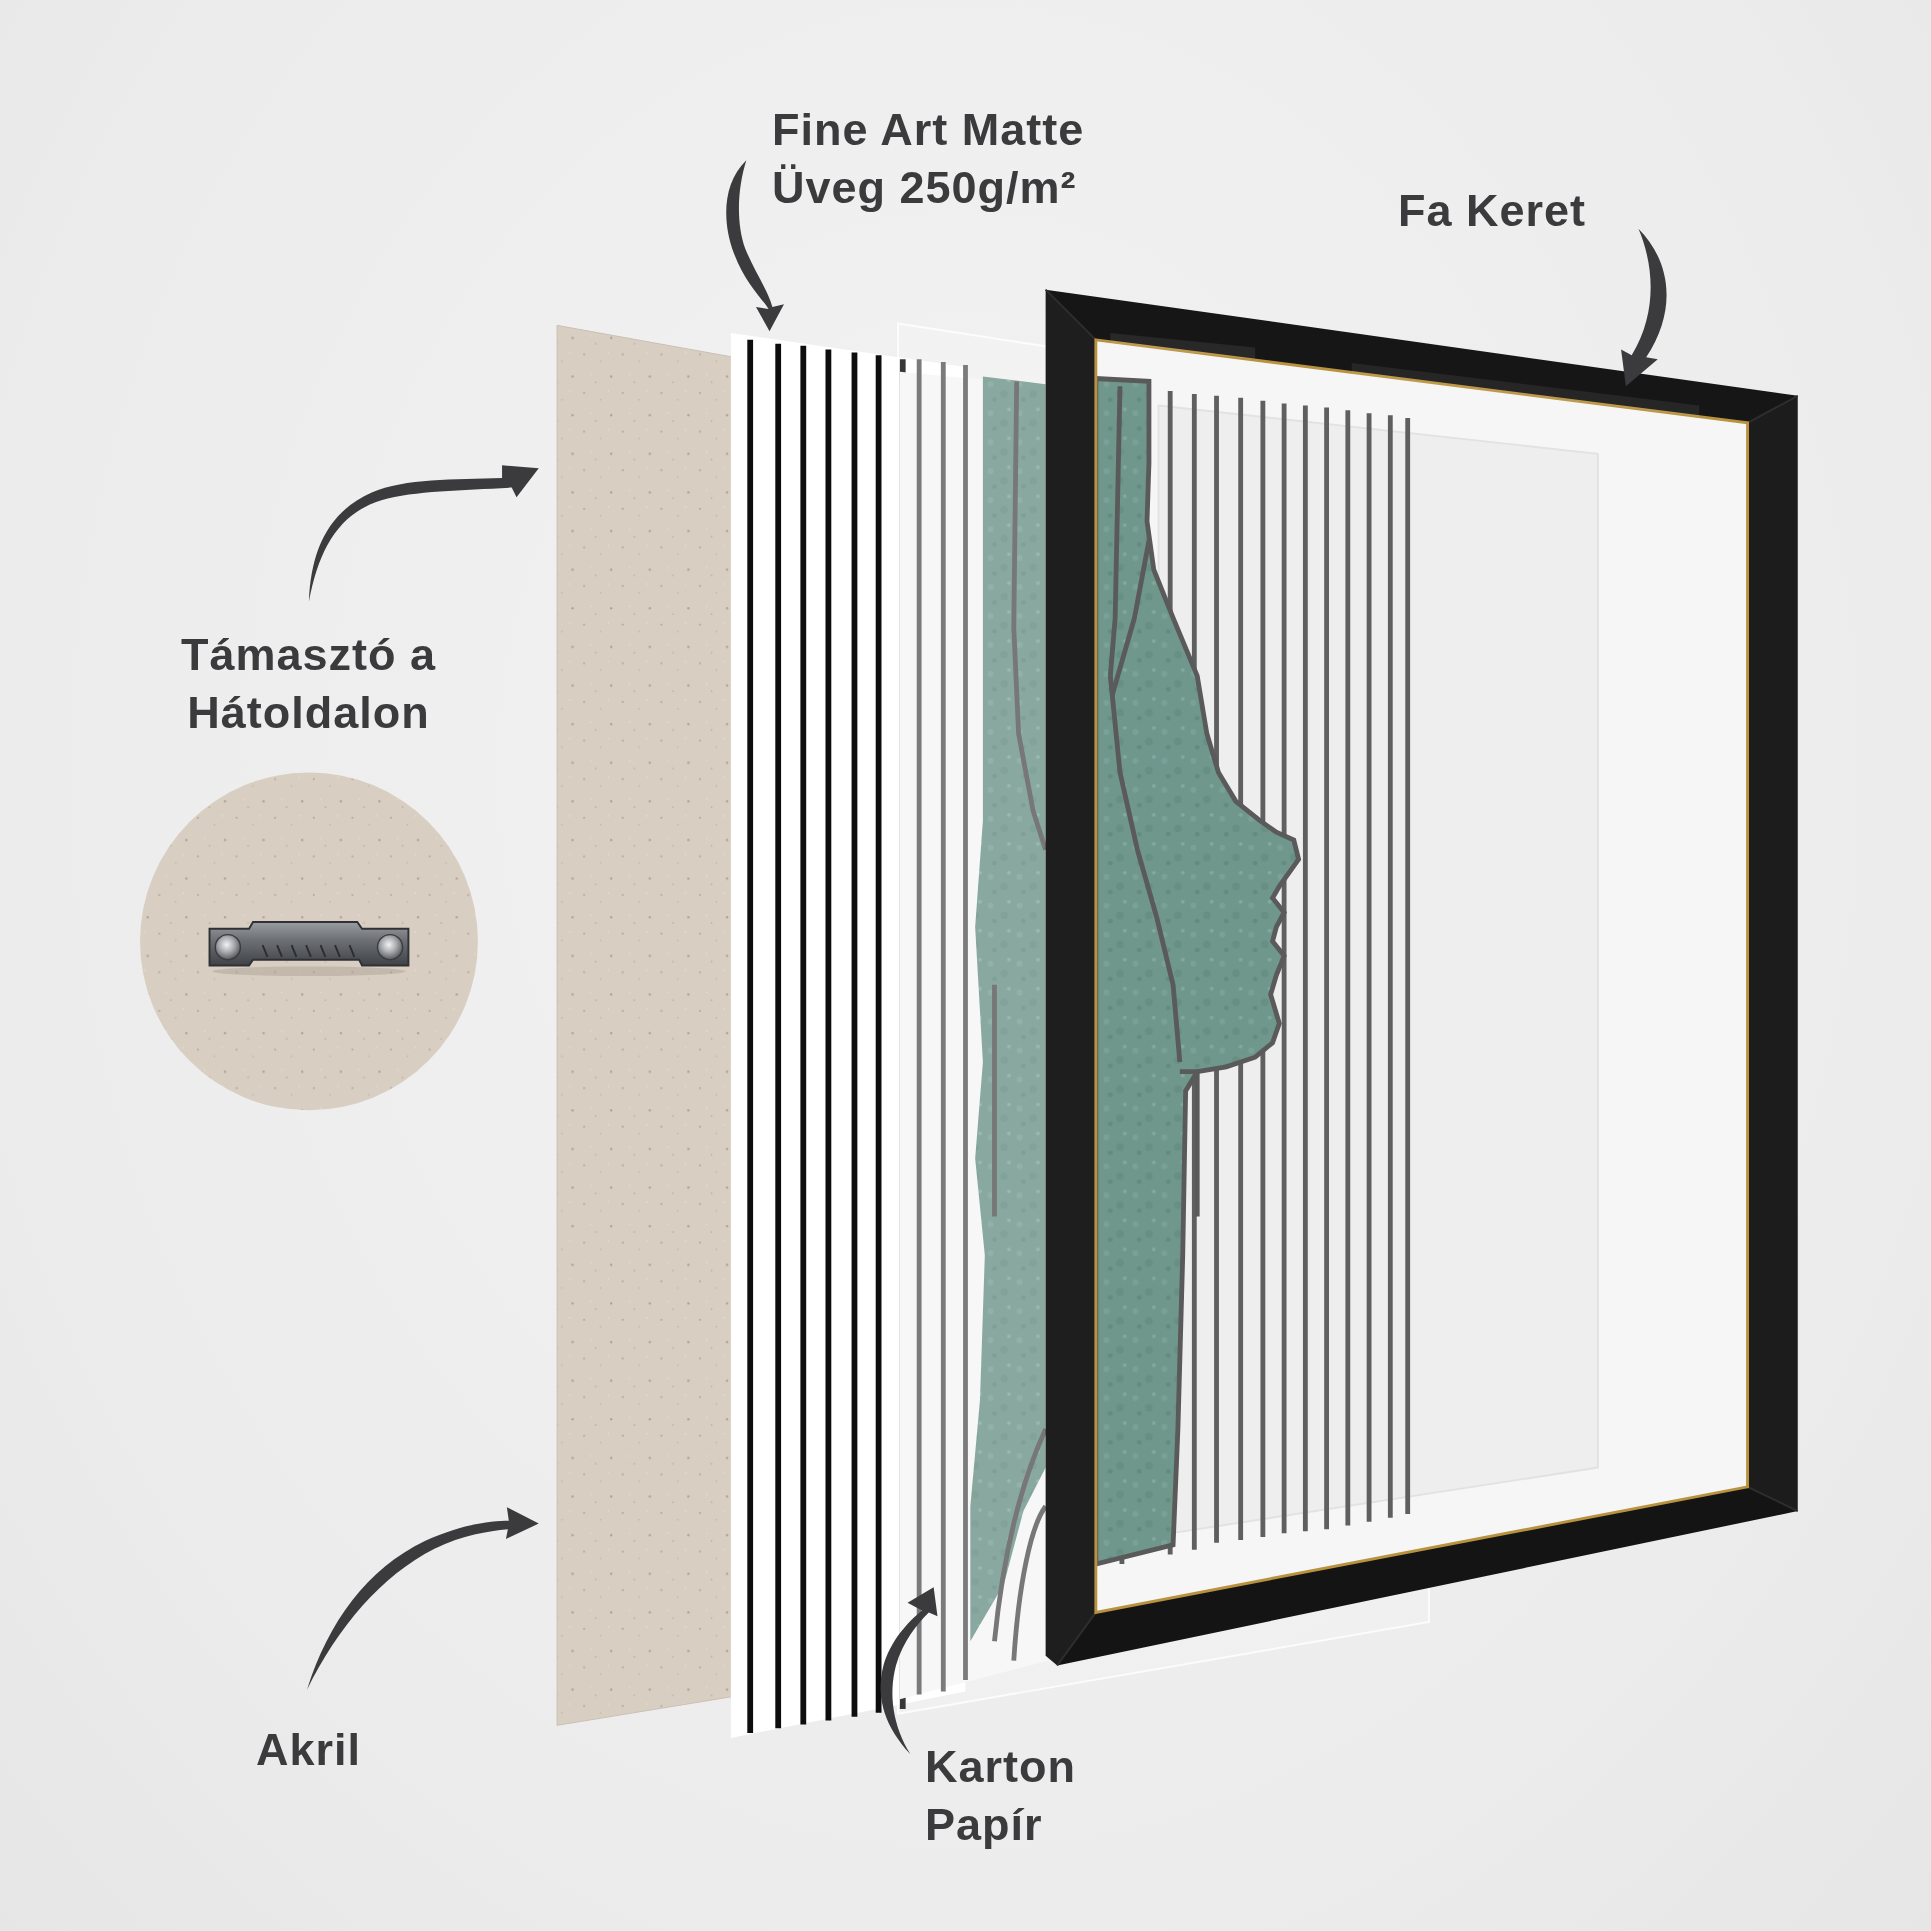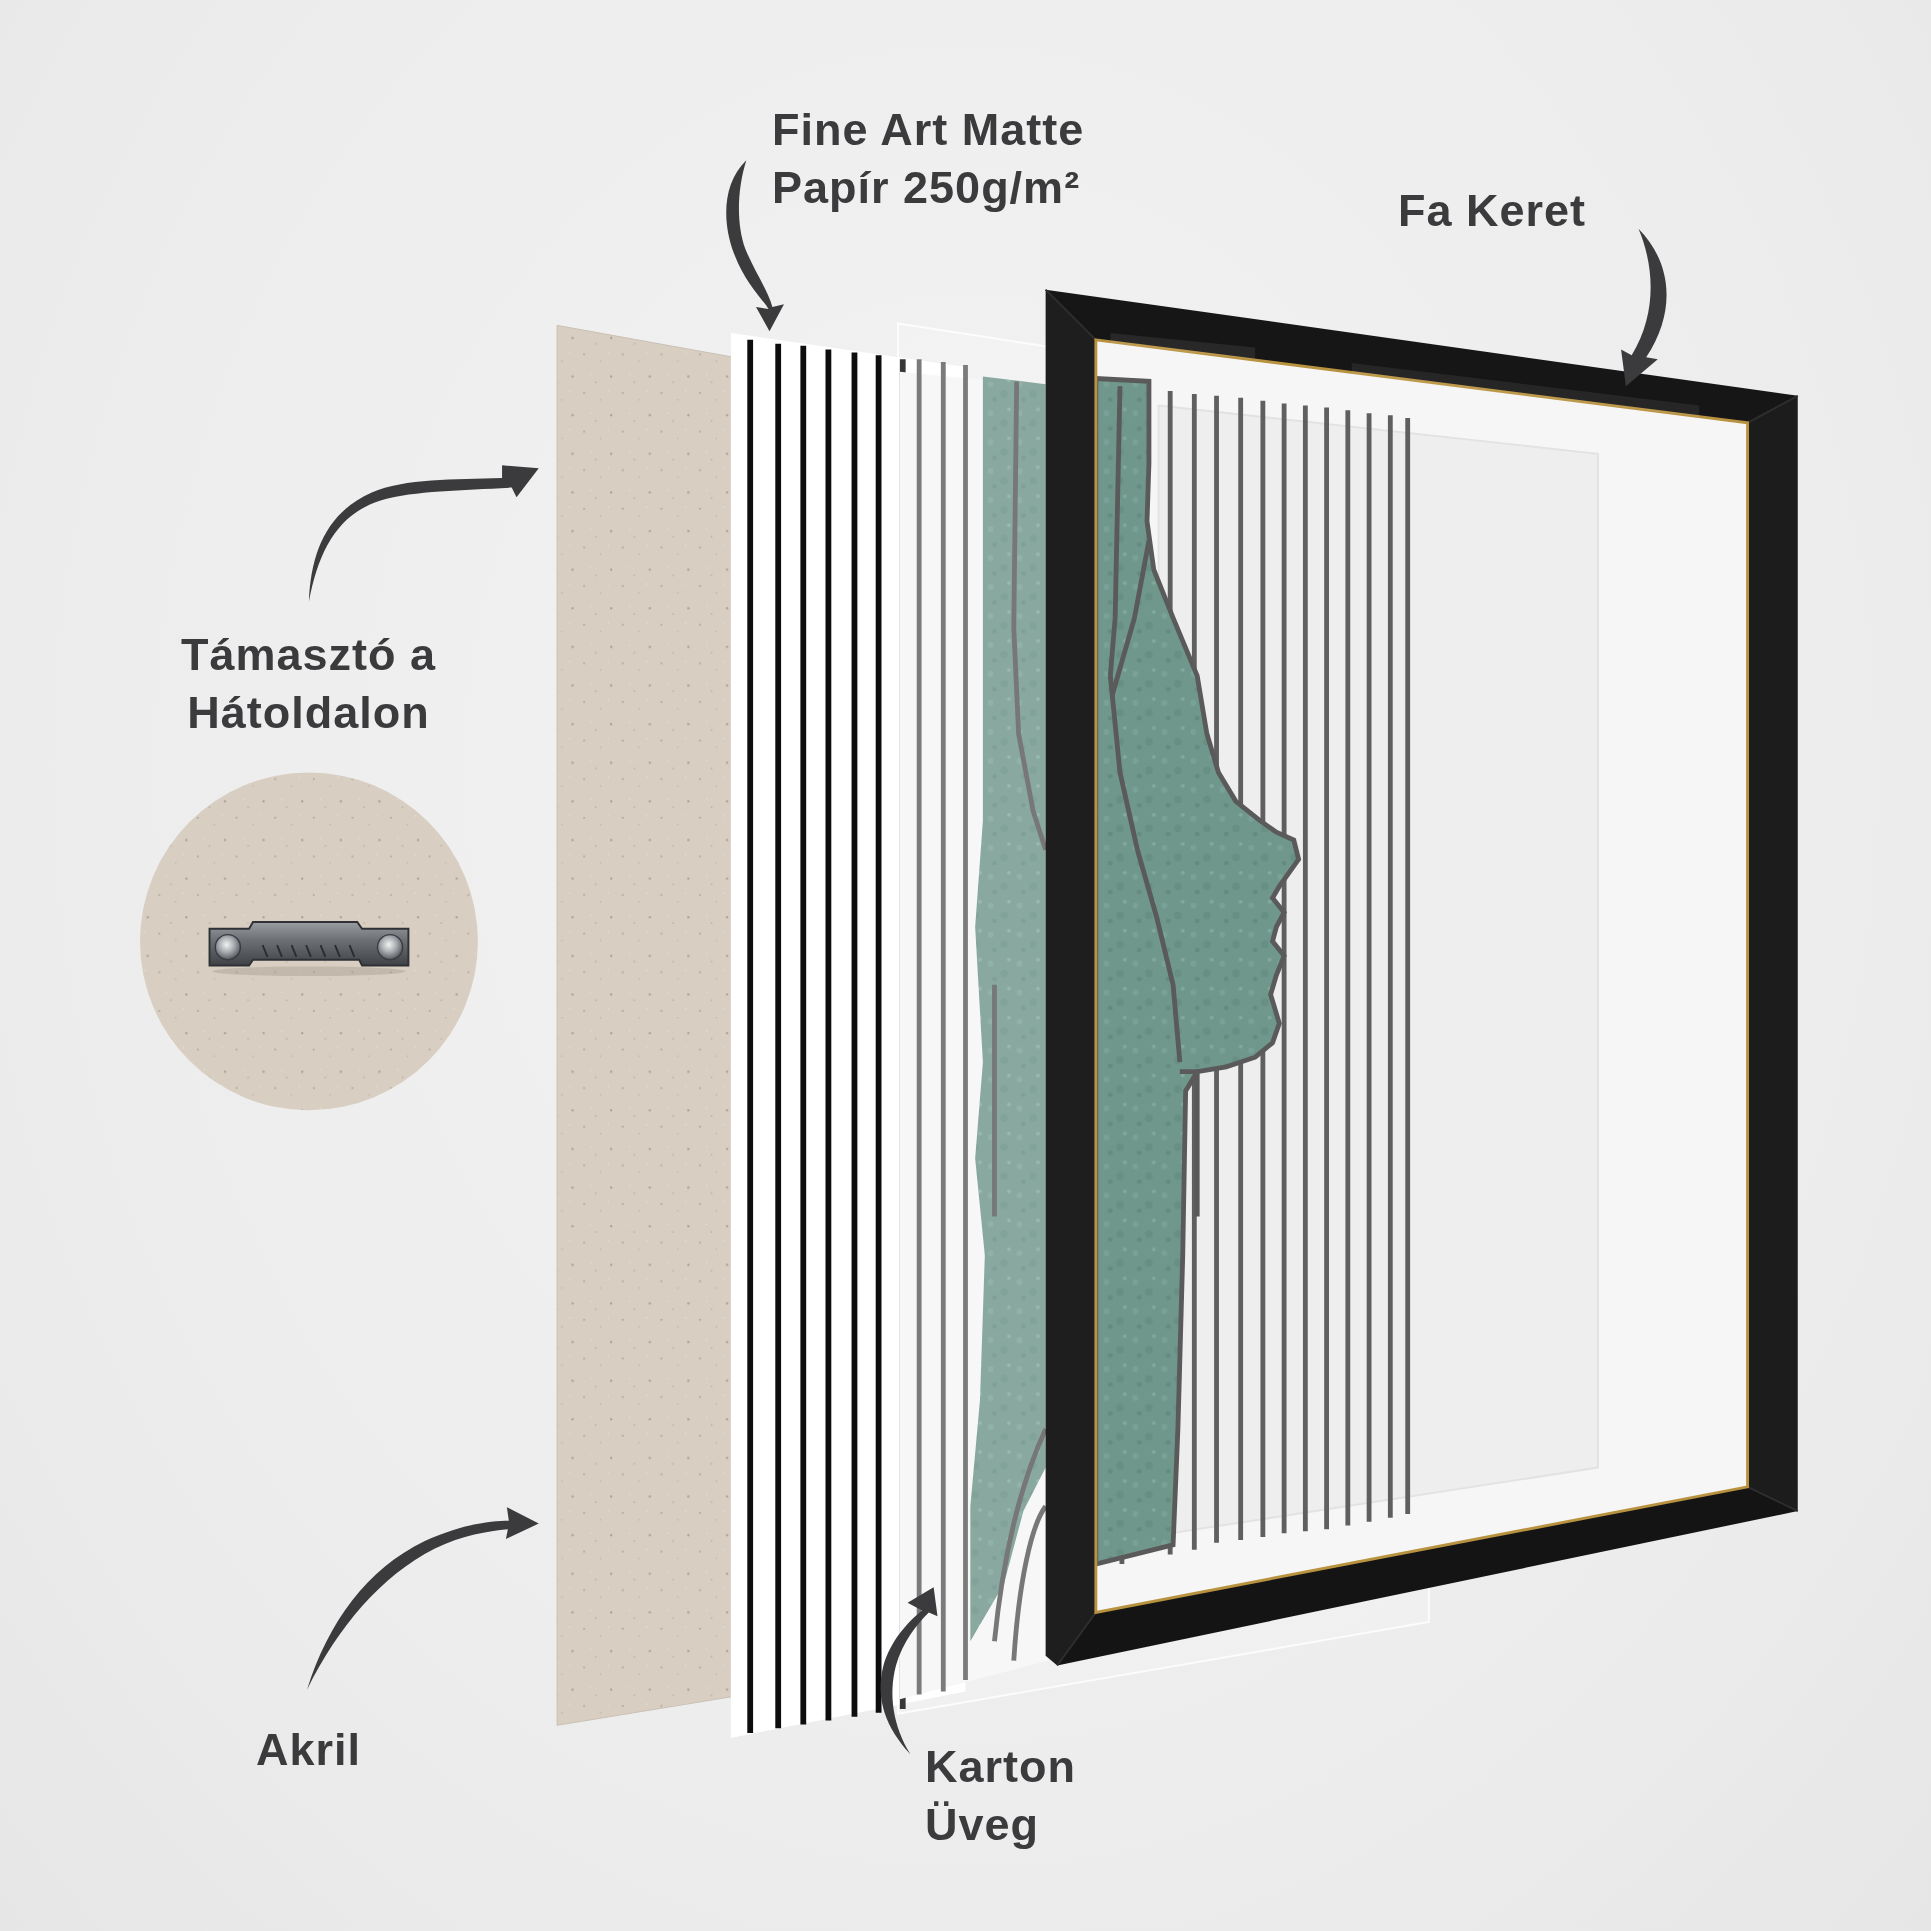--- a/index.html
+++ b/index.html
@@ -174,35 +174,35 @@
 
       <circle cx="236" cy="981" r="13" fill="url(#rivet)" stroke="#3a3c40" stroke-width="1.5"></circle>
       <circle cx="404" cy="981" r="13" fill="url(#rivet)" stroke="#3a3c40" stroke-width="1.5"></circle>
 
       <ellipse cx="320" cy="1006" rx="100" ry="5" fill="#9a9083" opacity="0.35"></ellipse>
     </g>
   </svg>
 
   <div class="label" style="left:772px; top:101px; text-align:left;">
     <span>Fine Art Matte</span>
-    <span>Papír 250g/m²</span>
+    <span>Üveg 250g/m²</span>
   </div>
 
   <div class="label" style="left:1398px; top:182px; text-align:left;">
     <span>Fa Keret</span>
   </div>
 
   <div class="label" style="left:154px; top:626px; width:309px;">
     <span>Támasztó a</span>
     <span>Hátoldalon</span>
   </div>
 
   <div class="label" style="left:154px; top:1721px; width:309px;">
     <span>Akril</span>
   </div>
 
   <div class="label" style="left:925px; top:1738px; text-align:left;">
     <span>Karton</span>
-    <span>Üveg</span>
+    <span>Papír</span>
   </div>
 
 </div>
 
 
 </body></html>

